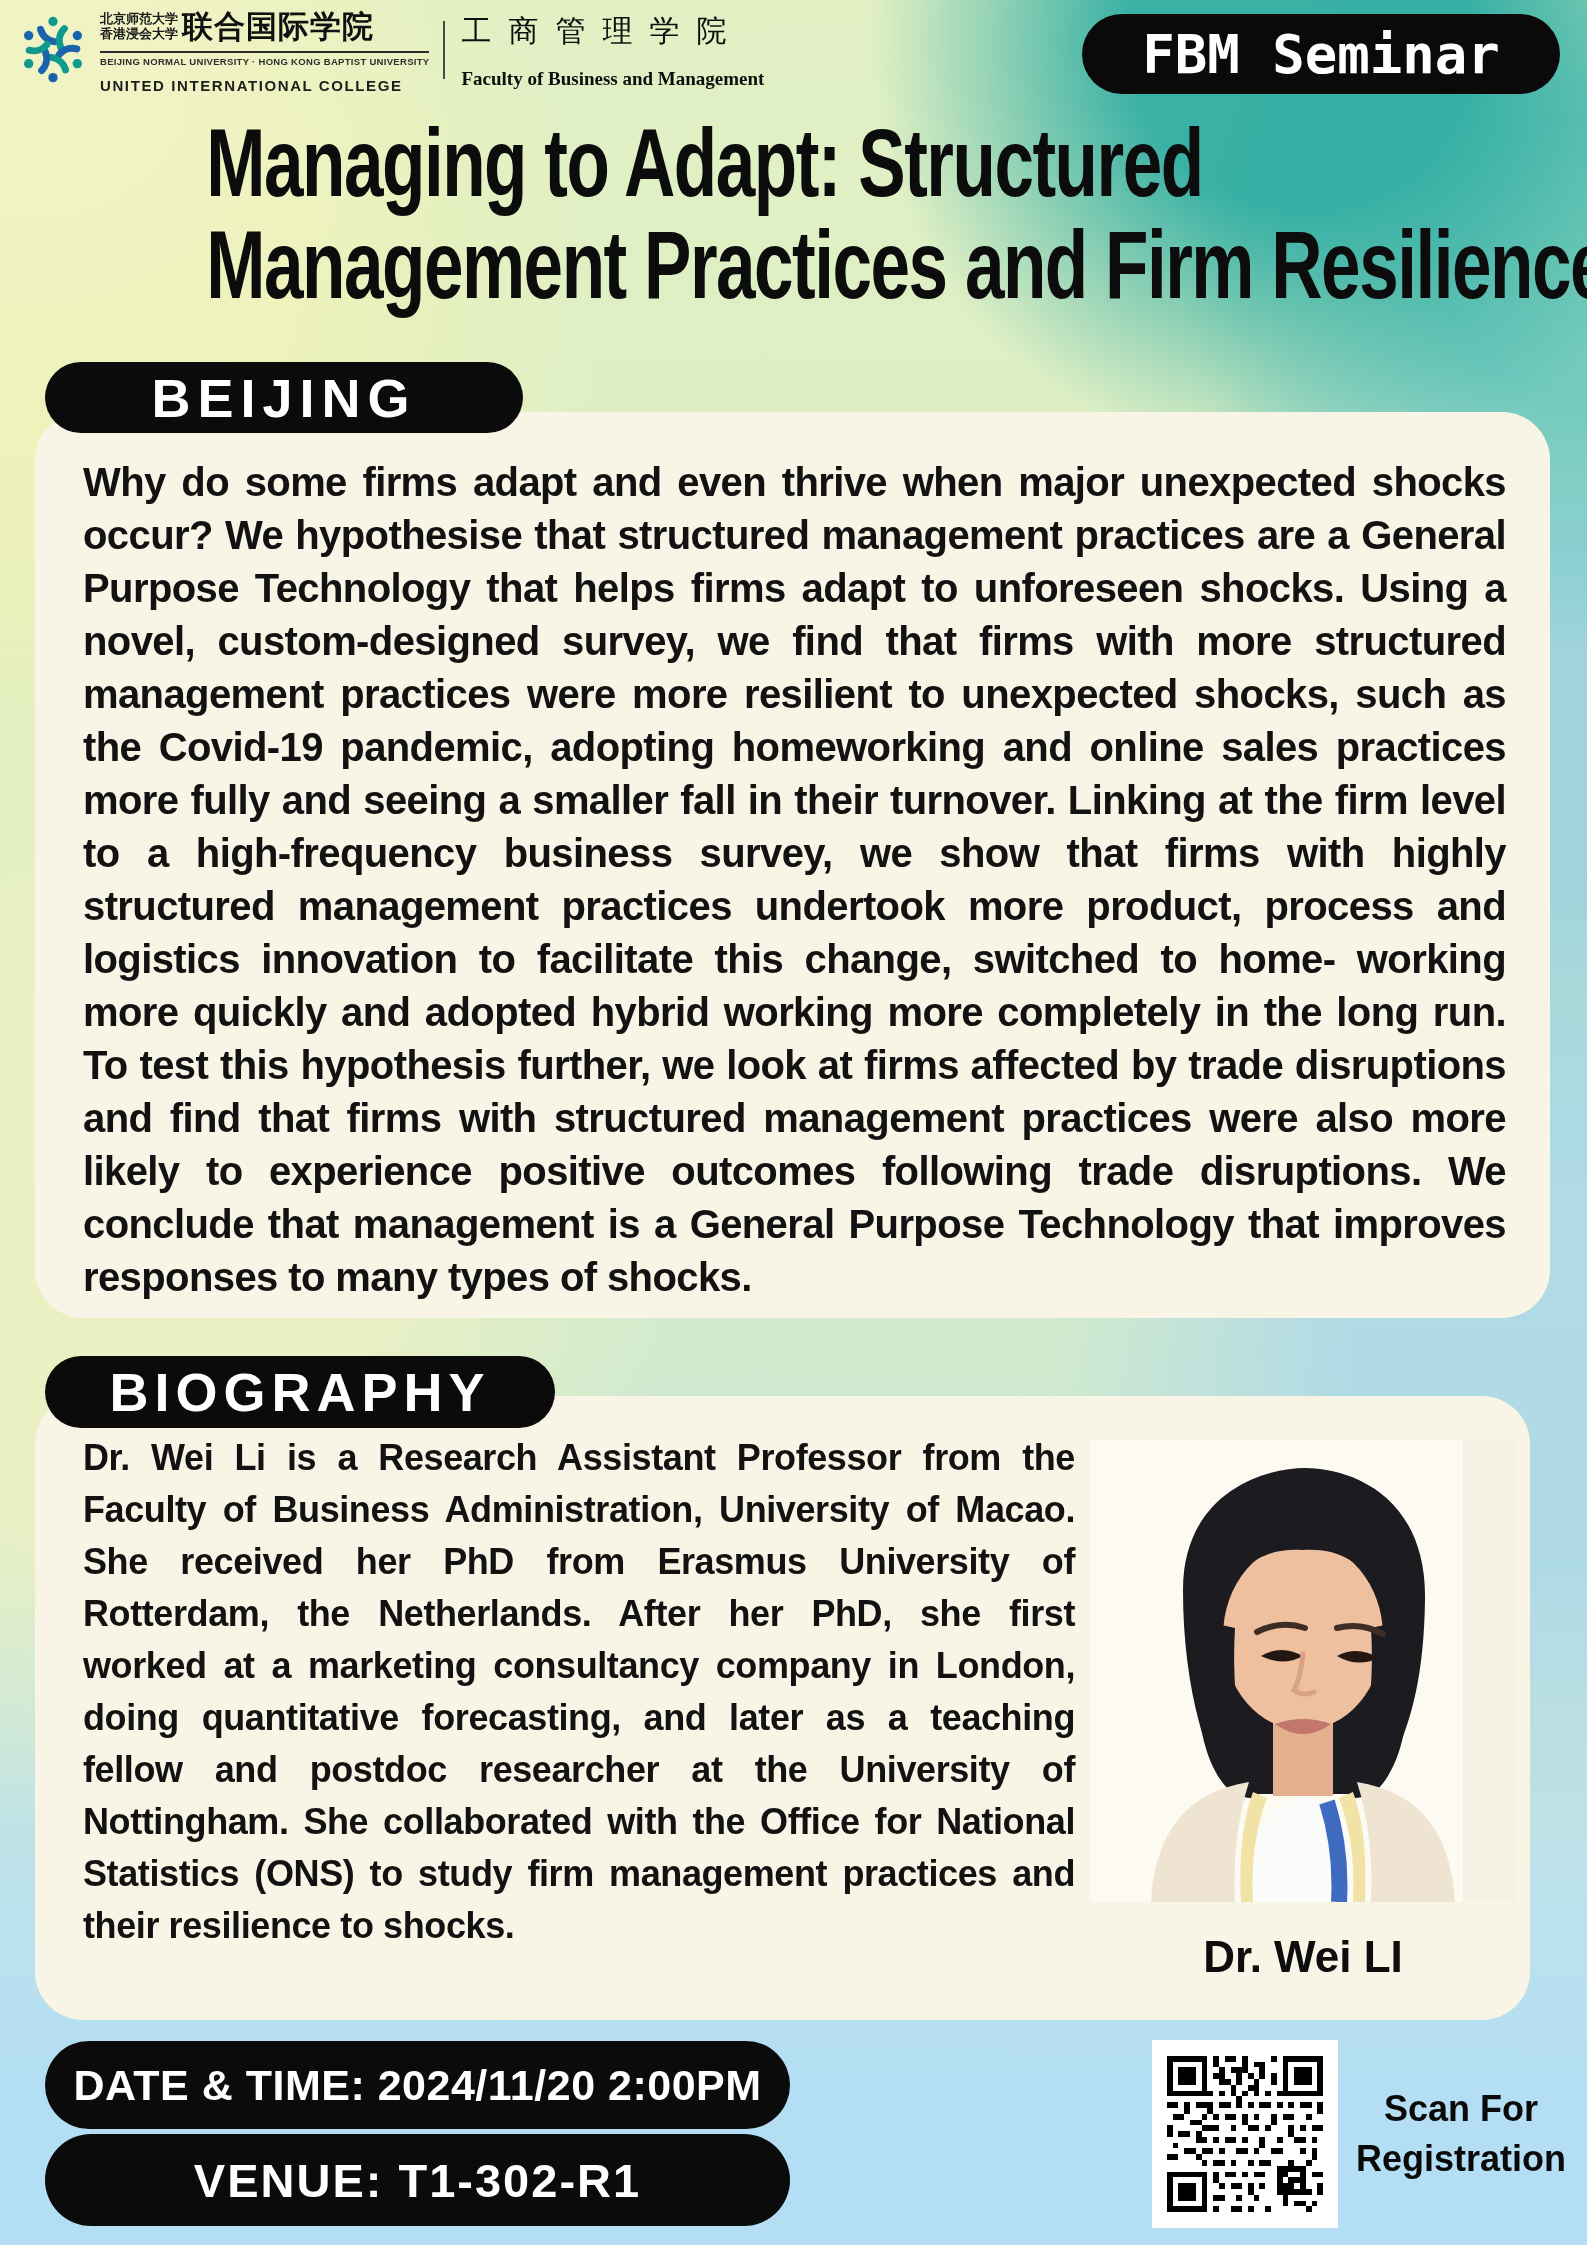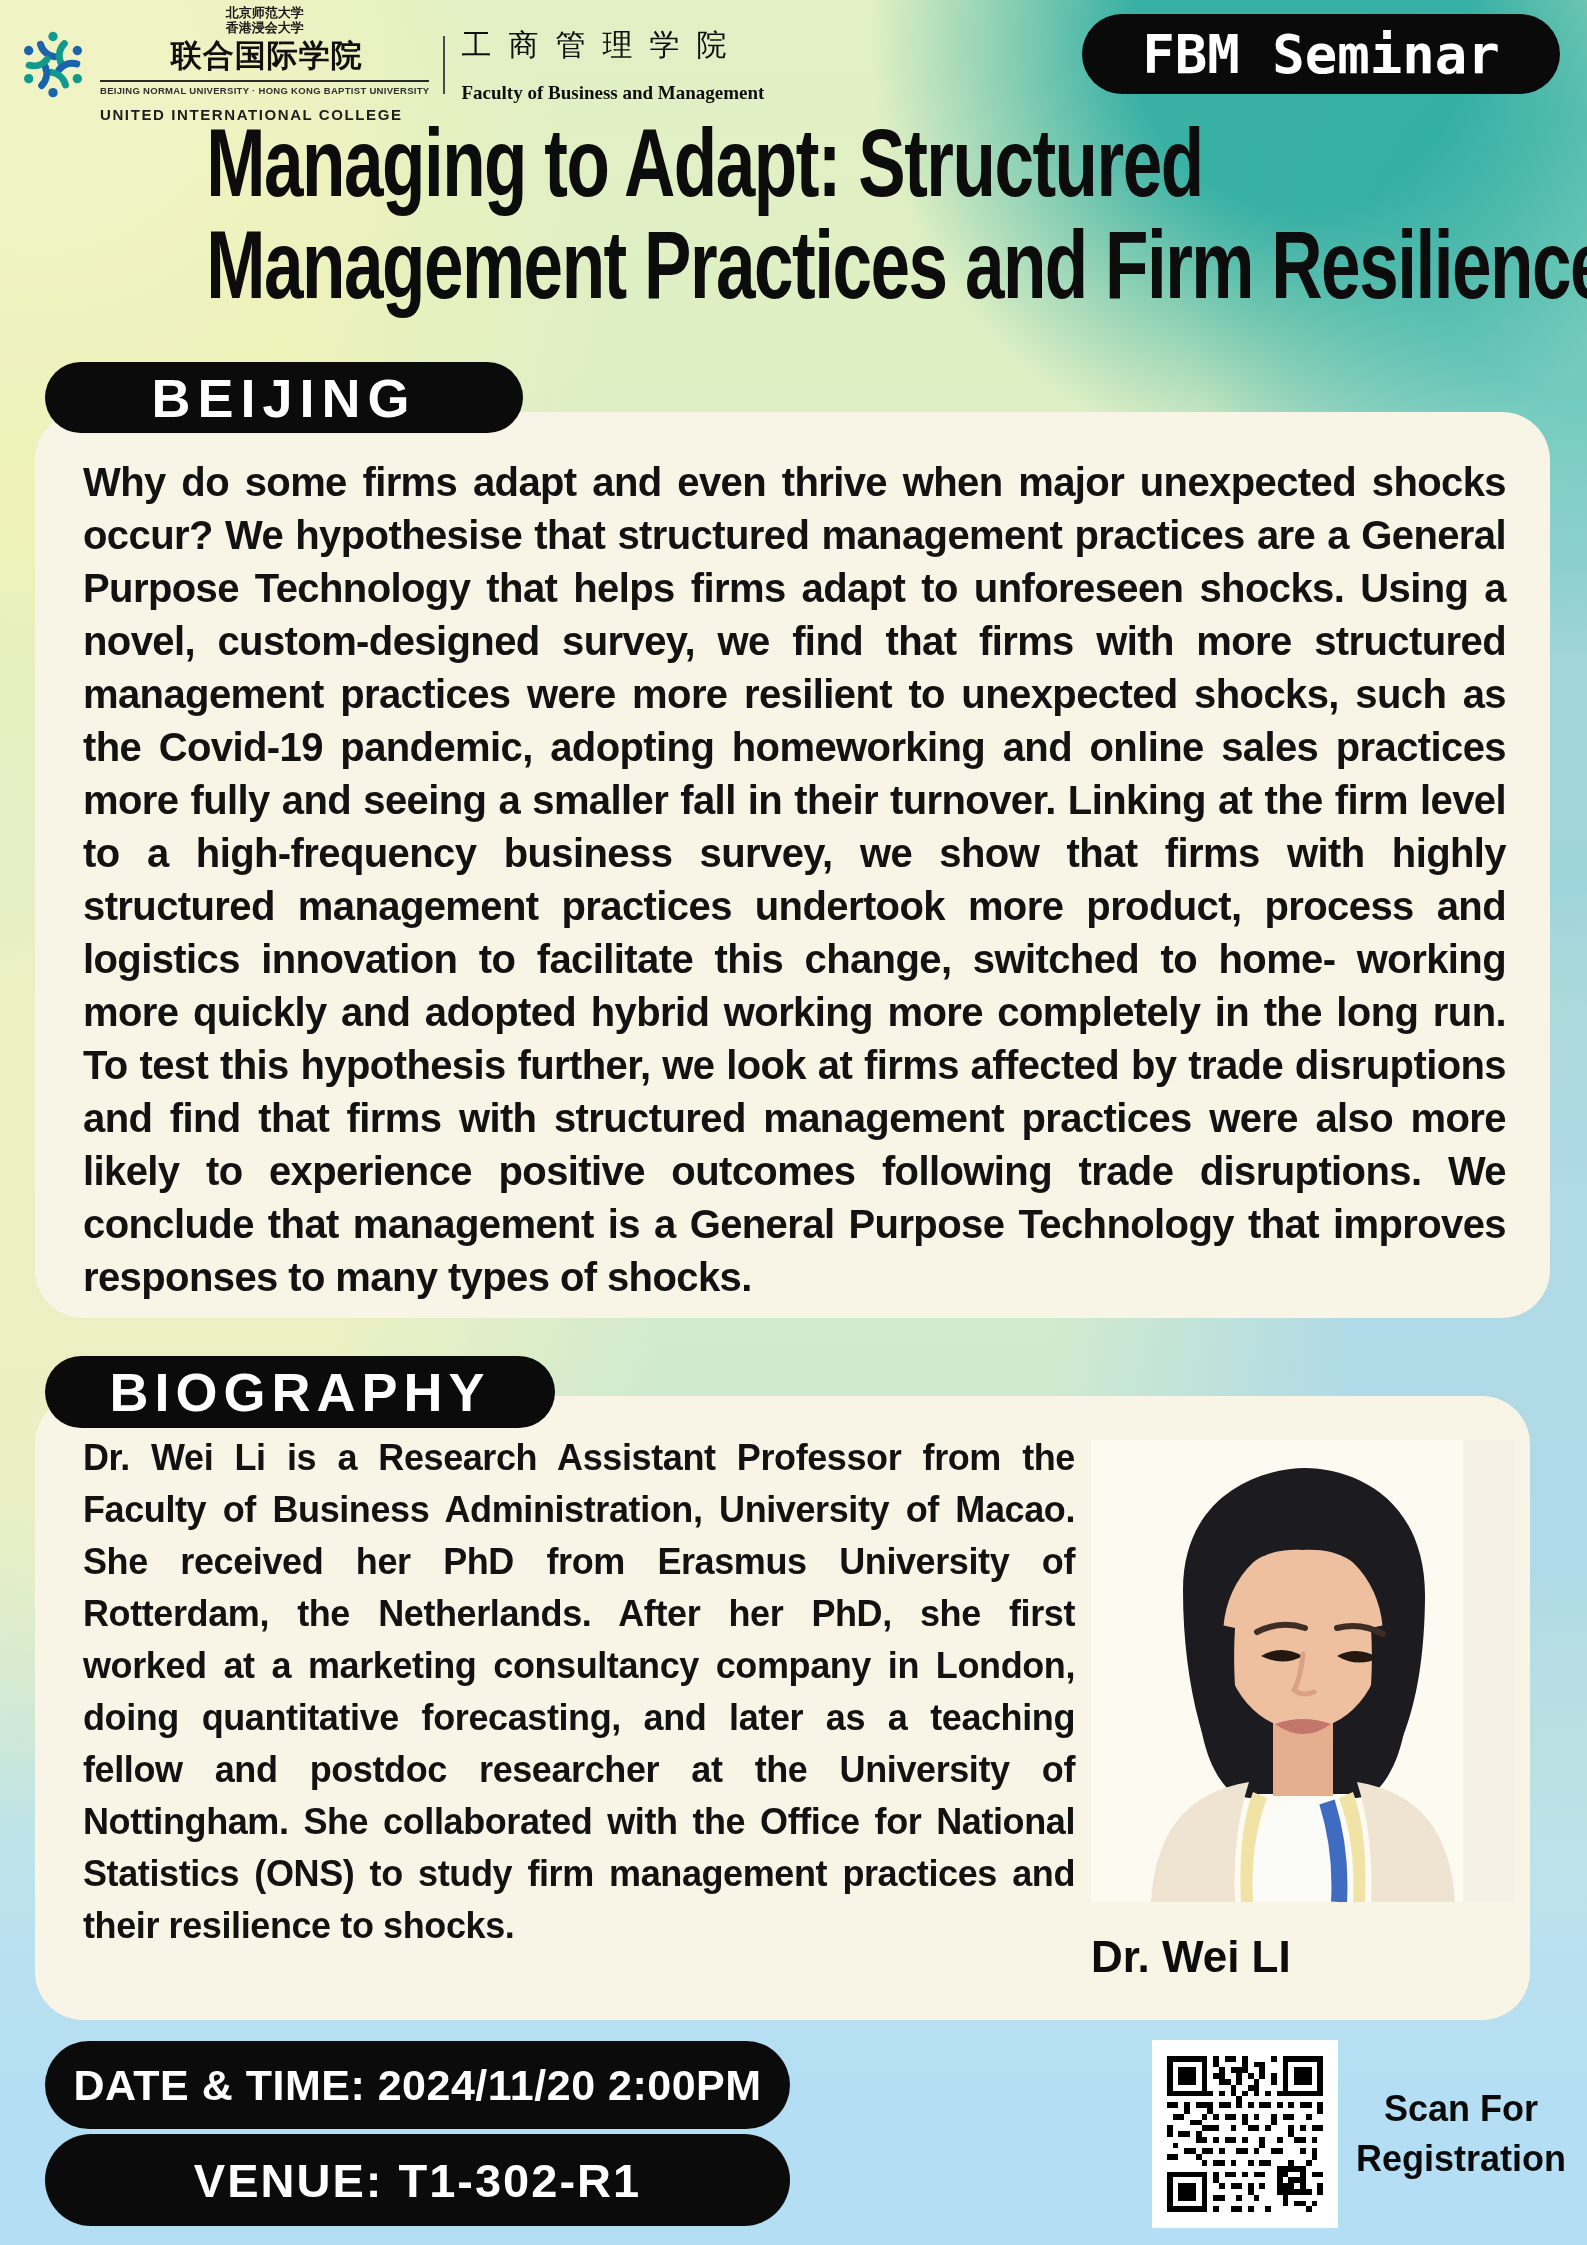--- a/index.html
+++ b/index.html
@@ -16,21 +16,21 @@
       radial-gradient(circle at 40px 60px,    rgba(240,243,196,.95) 0 140px, rgba(240,243,196,0) 420px),
       radial-gradient(circle at 60px 320px,   rgba(238,242,185,.95) 0 220px, rgba(238,242,185,0) 540px),
       radial-gradient(circle at 90px 1250px,  rgba(238,241,194,.9)  0 260px, rgba(238,241,194,0) 580px),
       radial-gradient(circle at 1570px 1350px,rgba(172,216,232,.9)  0 220px, rgba(172,216,232,0) 520px),
       linear-gradient(180deg,#e2f0c4 0%,#daeec6 38%,#d5ecca 55%,#c8e7d8 72%,#bae1ee 86%,#b4def3 93%,#b4def3 100%);
   }
 
   
   .header{position:absolute;top:6px;left:14px;display:flex;align-items:center;}
   .uic-block{margin-left:8px;}
-  .cn-row{display:flex;align-items:center;flex-direction:column;}
+  .cn-row{display:flex;align-items:center;}
   .cn-small{font-size:13px;font-weight:bold;line-height:1.12;color:#1a1a1a;}
   .cn-main{font-size:31px;font-weight:bold;letter-spacing:1px;color:#101010;margin-left:4px;}
   .uic-rule{height:2px;background:#2a2a2a;margin:3px 0 3px;}
   .uic-en1{font-size:9.5px;font-weight:bold;color:#2f2f2f;letter-spacing:.3px;}
   .uic-en2{font-size:15px;font-weight:bold;color:#1d1d1d;letter-spacing:1.6px;margin-top:10px;}
   .header-divider{width:2px;height:58px;background:#4a4a4a;margin:0 16px 0 14px;}
   .faculty-cn{font-family:"Liberation Serif",serif;font-size:30px;font-weight:normal;letter-spacing:17px;color:#0e0e0e;}
   .faculty-en{font-family:"Liberation Serif",serif;font-size:19px;font-weight:bold;color:#0e0e0e;margin-top:16px;}
 
   .fbm-badge{position:absolute;left:1082px;top:14px;width:478px;height:80px;background:#0a0a0a;
@@ -53,21 +53,21 @@
   
   .card{position:absolute;background:#f8f5e6;border-radius:48px;z-index:2;}
   .abstract-card{left:35px;top:412px;width:1515px;height:906px;padding:44px 44px 30px 48px;overflow:hidden;}
   .abstract-card p{margin:0;font-size:40px;line-height:53px;font-weight:bold;letter-spacing:-.6px;
     text-align:justify;color:#121212;}
   .bio-card{left:35px;top:1396px;width:1495px;height:624px;overflow:hidden;}
   .bio-text{position:absolute;left:48px;top:36px;width:992px;margin:0;font-size:36px;line-height:52px;
     font-weight:bold;letter-spacing:-.4px;text-align:justify;color:#121212;}
   .photo{position:absolute;left:1056px;top:44px;width:424px;height:462px;background:#fcfaf1;overflow:hidden;}
   .photo svg{display:block;}
-  .photo-caption{position:absolute;left:1056px;top:536px;width:424px;
+  .photo-caption{position:absolute;left:1056px;top:536px;width:424px;text-align:center;
     font-size:44px;font-weight:bold;color:#0d0d0d;}
 
   
   .qr-box{position:absolute;left:1152px;top:2040px;width:186px;height:188px;background:#ffffff;
     padding:9px;z-index:2;}
   .qr-box svg{width:100%;height:100%;display:block;}
   .scan-caption{position:absolute;left:1338px;top:2084px;width:246px;text-align:center;
     font-size:36px;line-height:50px;font-weight:bold;color:#0a0a0a;}
 </style>
 </head>

